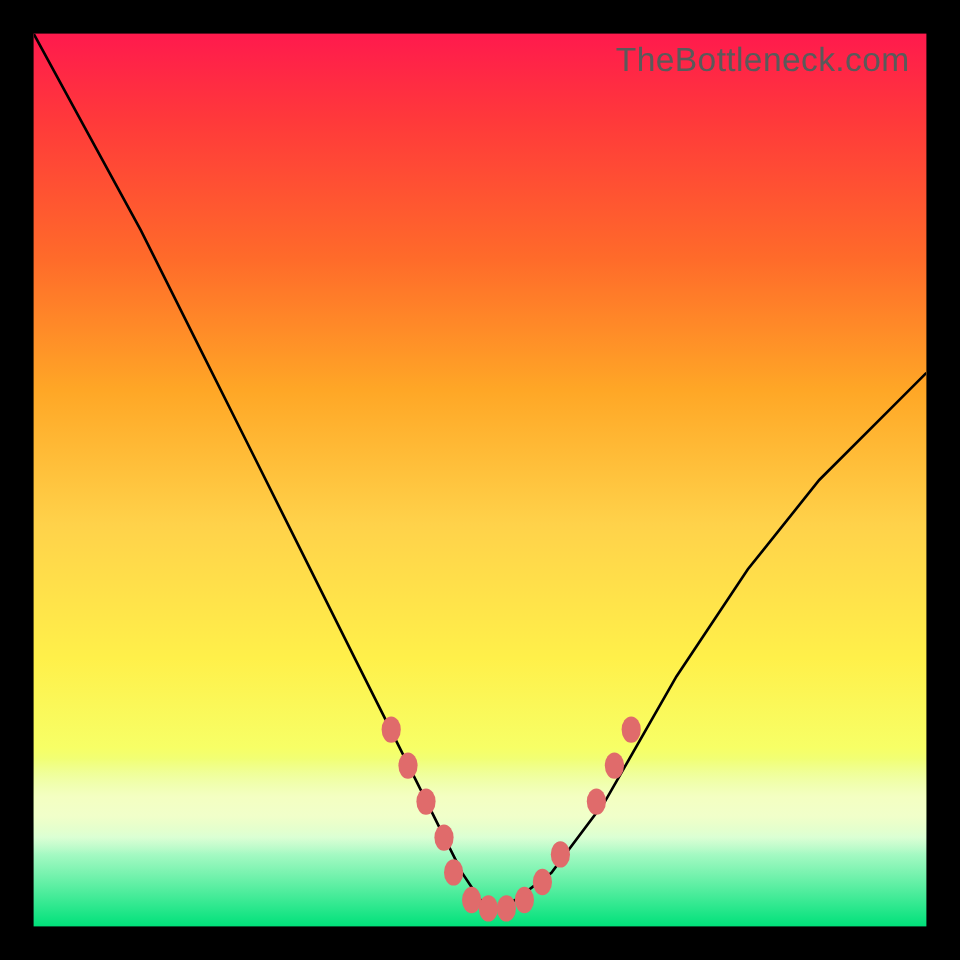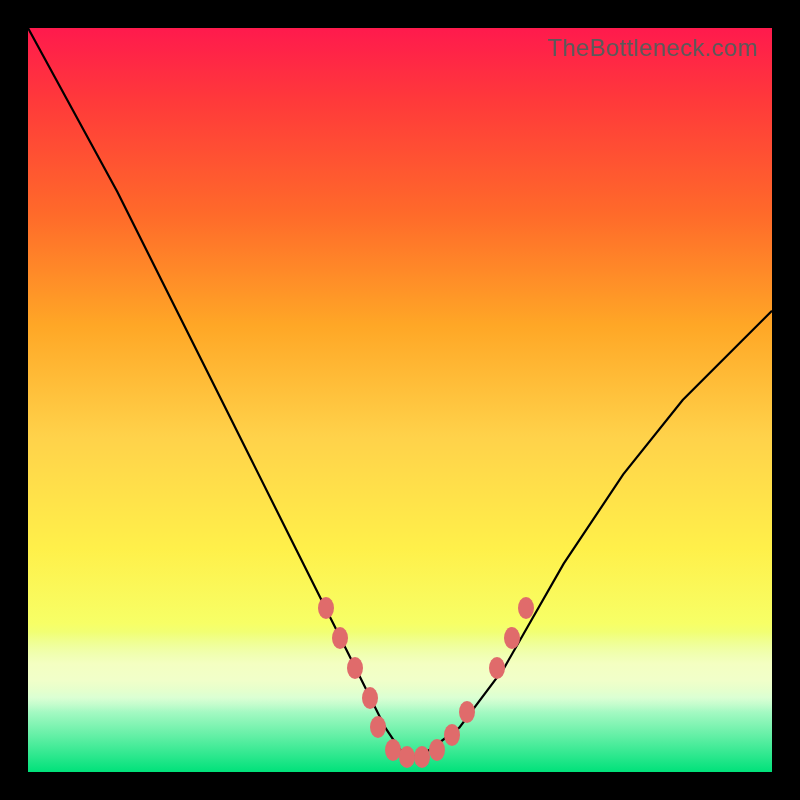--- a/index.html
+++ b/index.html
@@ -39,21 +39,21 @@
       rgba(255,255,210,0.65) 40%,
       rgba(255,255,210,0.65) 60%,
       rgba(200,255,225,0.0) 100%);
   }
   .watermark {
     position: absolute;
     top: 6px;
     right: 14px;
     color: #5a5a5a;
     font-family: Arial, Helvetica, sans-serif;
-    font-size: 24px;
+    font-size: 28px;
     letter-spacing: 0.3px;
     user-select: none;
   }
   svg.curve {
     position: absolute;
     left: 0; top: 0;
     width: 744px;
     height: 744px;
   }
   .marker {

